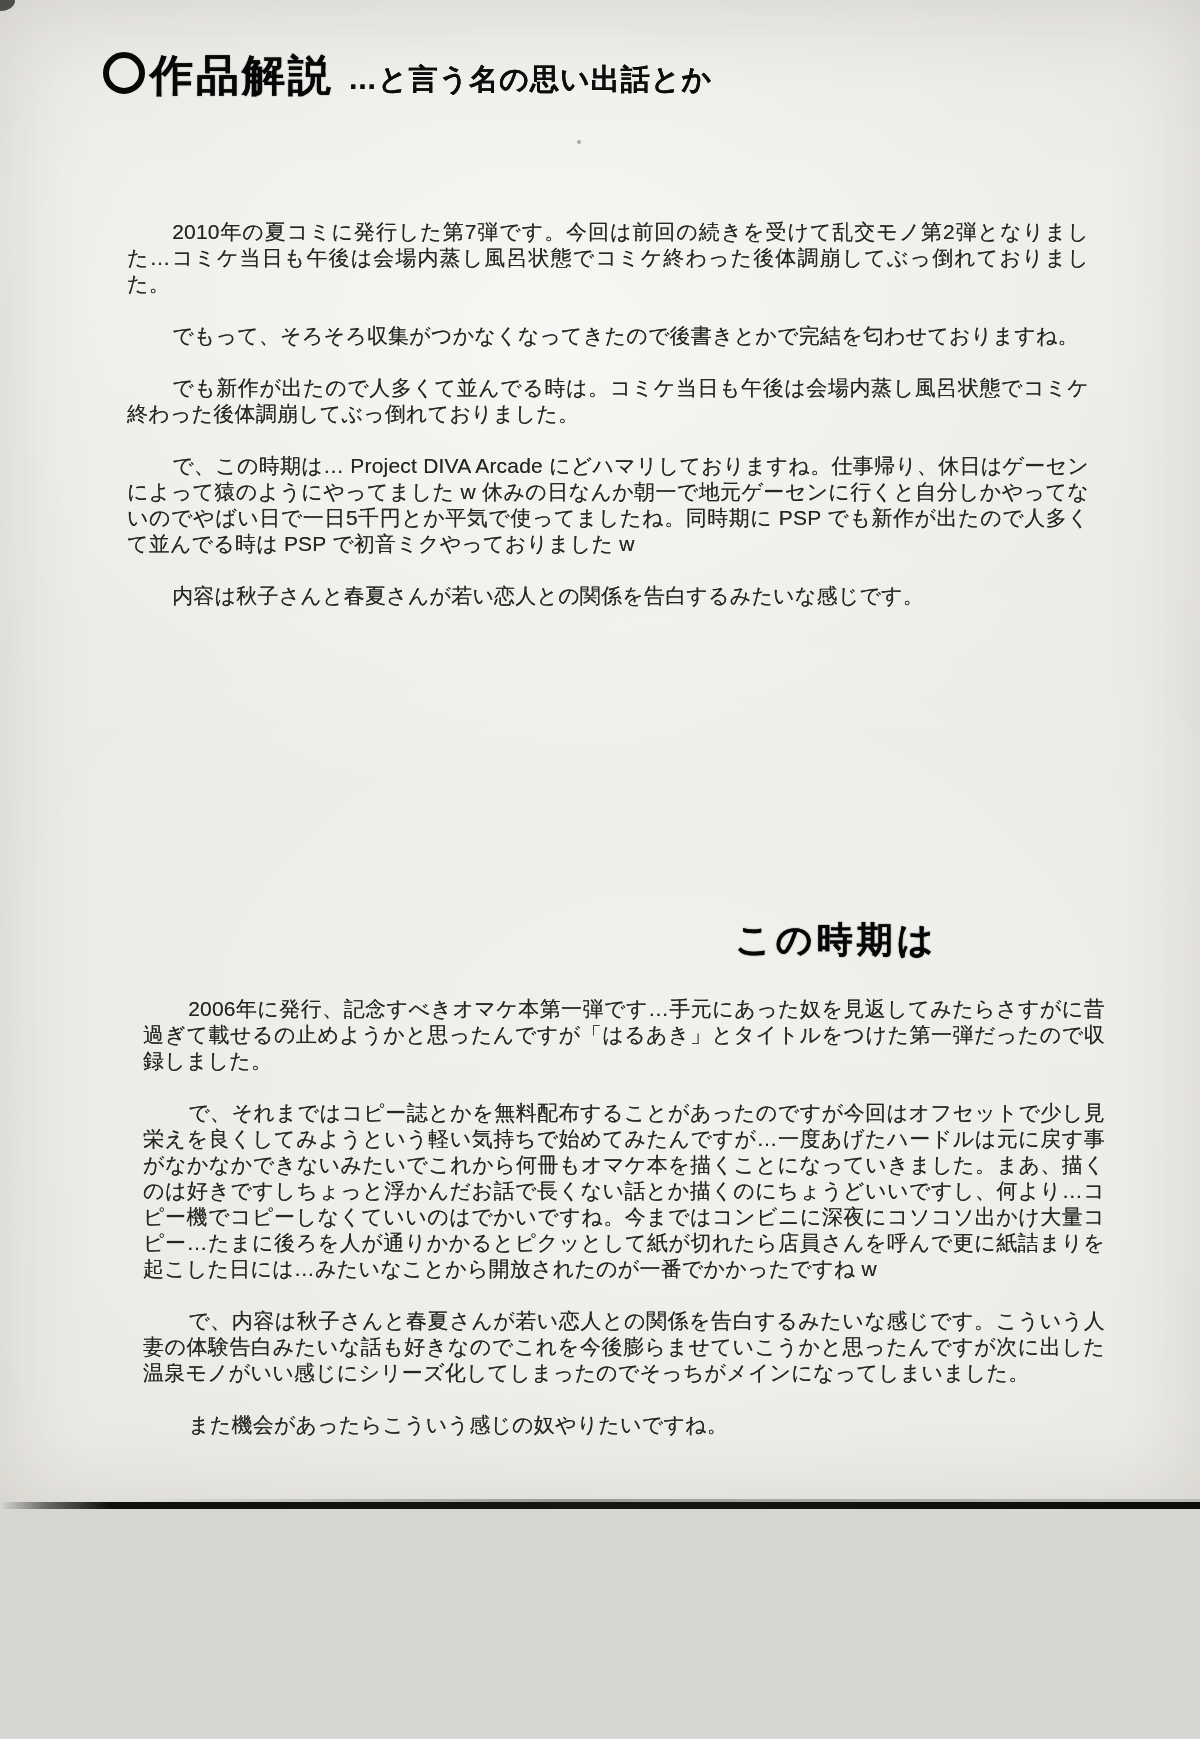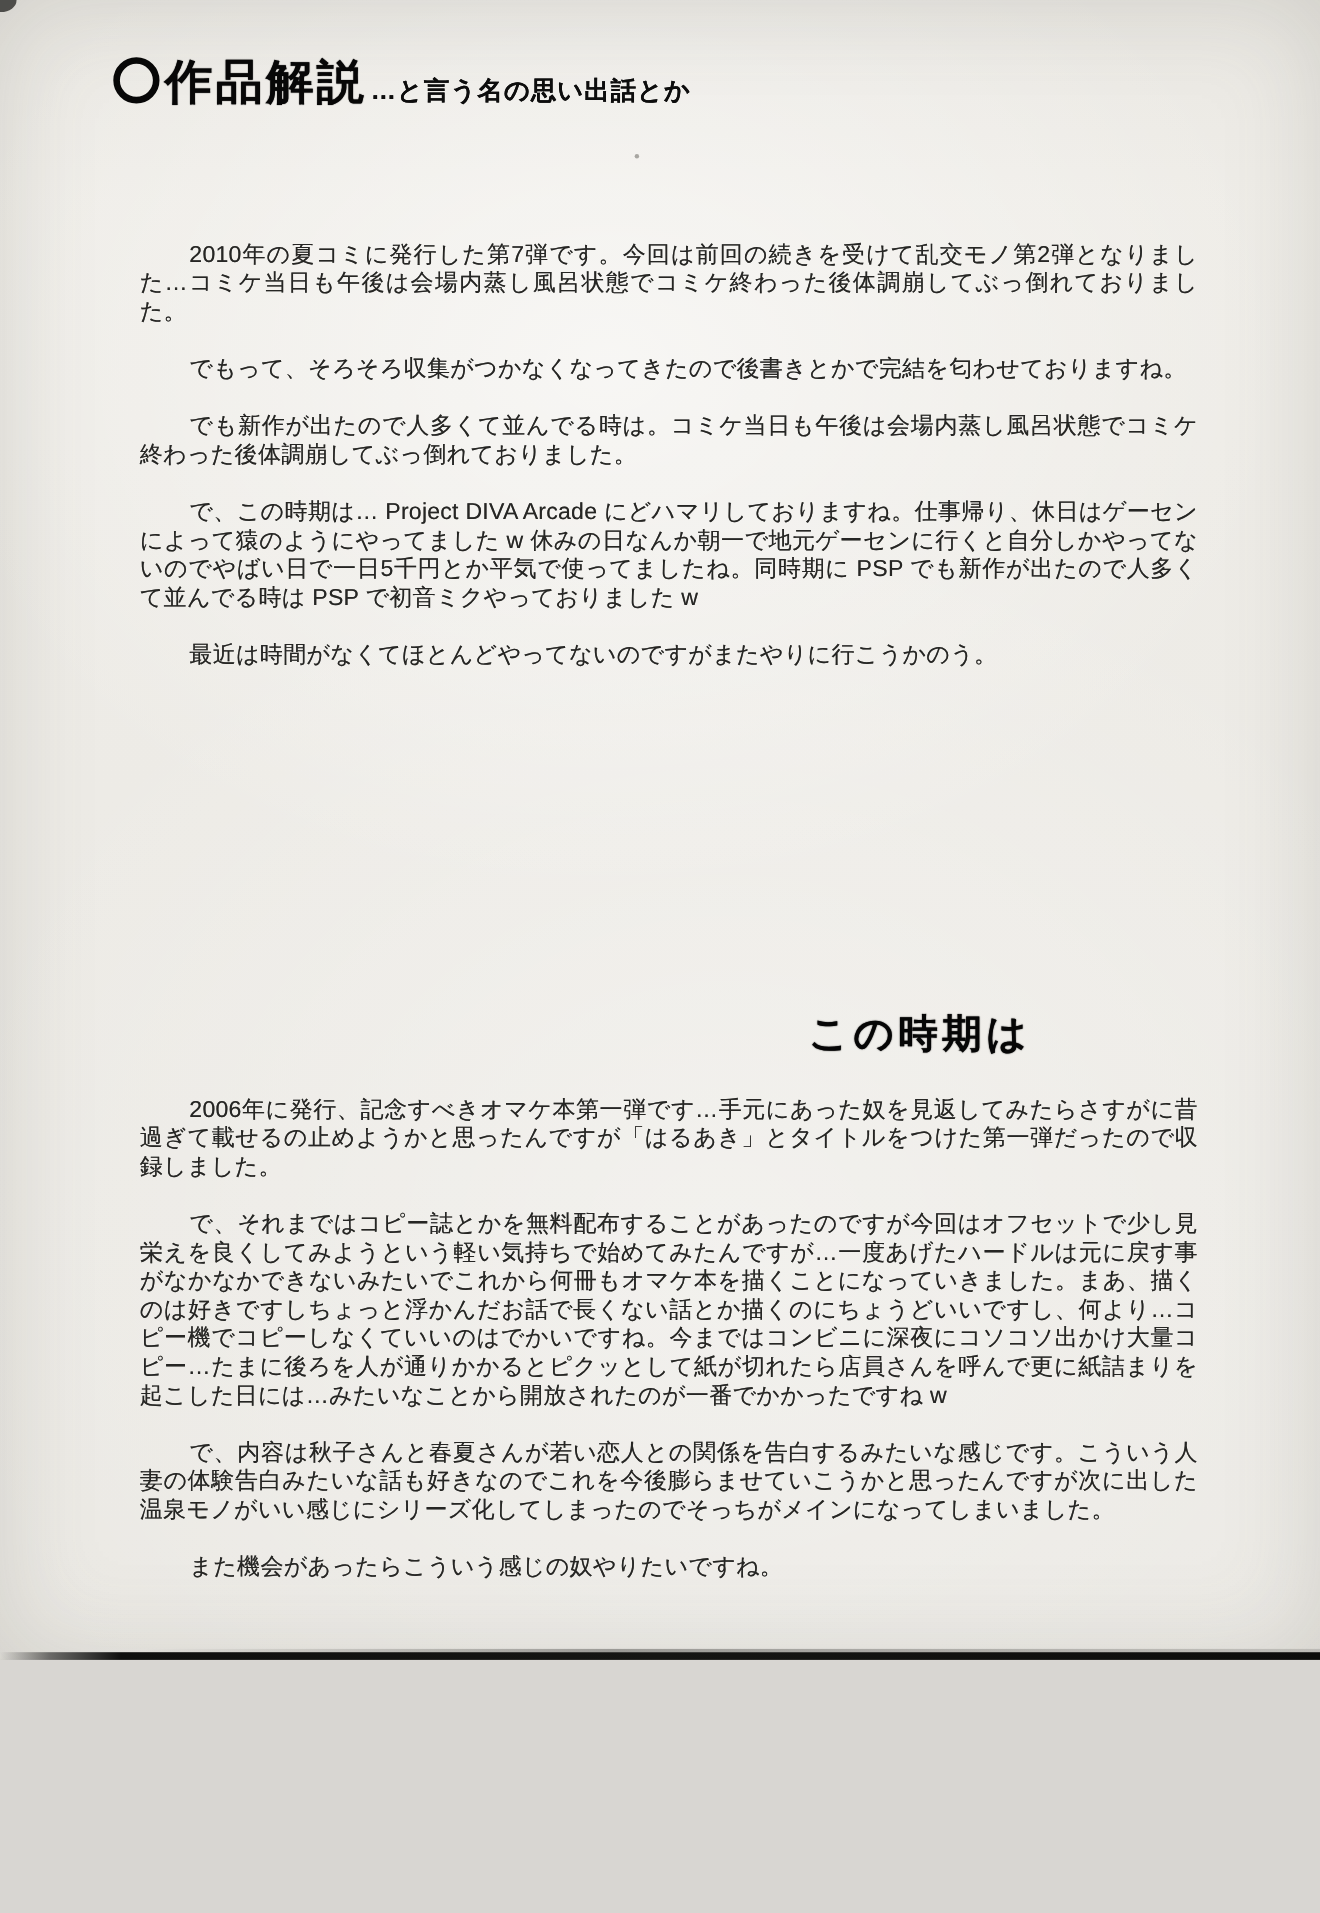--- a/index.html
+++ b/index.html
@@ -85,26 +85,26 @@
   }
   .h-title {
     font-size: 43px;
     font-weight: 900;
     color: #070707;
     letter-spacing: 3px;
     line-height: 1;
     text-shadow: 0 0 1px #070707;
   }
   .h-sub {
-    font-size: 23px;
+    font-size: 29px;
     font-weight: 700;
     color: #0d0d0d;
     letter-spacing: 1px;
     line-height: 1;
-    margin-left: 3px;
+    margin-left: 14px;
     margin-bottom: 3px;
     text-shadow: 0 0 0.6px #0d0d0d;
   }
 
   
   .sec-title {
     position: absolute;
     margin: 0;
     font-weight: 900;
     color: #060606;
@@ -130,21 +130,21 @@
     left: 127px;
     width: 962px;
     font-size: 21px;
     line-height: 26px;
     text-align: justify;
     color: #262624;
     letter-spacing: 0.2px;
     text-shadow: 0 0 0.5px rgba(45,45,42,0.65);
   }
   .sec-body-1 { top: 219px; }
-  .sec-body-2 { top: 996px; }
+  .sec-body-2 { top: 996px; margin-left: 16px; }
   .sec-body p {
     margin: 0 0 26px 0;
     text-indent: 2.15em;
   }
 </style>
 </head>
 <body>
 
 <div class="page">
 
@@ -156,21 +156,21 @@
     <span class="h-title">作品解説</span>
     <span class="h-sub">…と言う名の思い出話とか</span>
   </header>
 
 
   <div class="sec-body sec-body-1">
     <p>2010年の夏コミに発行した第7弾です。今回は前回の続きを受けて乱交モノ第2弾となりました…コミケ当日も午後は会場内蒸し風呂状態でコミケ終わった後体調崩してぶっ倒れておりました。</p>
     <p>でもって、そろそろ収集がつかなくなってきたので後書きとかで完結を匂わせておりますね。</p>
     <p>でも新作が出たので人多くて並んでる時は。コミケ当日も午後は会場内蒸し風呂状態でコミケ終わった後体調崩してぶっ倒れておりました。</p>
     <p>で、この時期は… Project DIVA Arcade にどハマリしておりますね。仕事帰り、休日はゲーセンによって猿のようにやってました w 休みの日なんか朝一で地元ゲーセンに行くと自分しかやってないのでやばい日で一日5千円とか平気で使ってましたね。同時期に PSP でも新作が出たので人多くて並んでる時は PSP で初音ミクやっておりました w</p>
-    <p>最近は時間がなくてほとんどやってないのですがまたやりに行こうかのう。</p>
+    <p>内容は秋子さんと春夏さんが若い恋人との関係を告白するみたいな感じです。</p>
   </div>
 
   <h2 class="sec-title sec-title-2">この時期は</h2>
 
   <div class="sec-body sec-body-2">
     <p>2006年に発行、記念すべきオマケ本第一弾です…手元にあった奴を見返してみたらさすがに昔過ぎて載せるの止めようかと思ったんですが「はるあき」とタイトルをつけた第一弾だったので収録しました。</p>
     <p>で、それまではコピー誌とかを無料配布することがあったのですが今回はオフセットで少し見栄えを良くしてみようという軽い気持ちで始めてみたんですが…一度あげたハードルは元に戻す事がなかなかできないみたいでこれから何冊もオマケ本を描くことになっていきました。まあ、描くのは好きですしちょっと浮かんだお話で長くない話とか描くのにちょうどいいですし、何より…コピー機でコピーしなくていいのはでかいですね。今まではコンビニに深夜にコソコソ出かけ大量コピー…たまに後ろを人が通りかかるとピクッとして紙が切れたら店員さんを呼んで更に紙詰まりを起こした日には…みたいなことから開放されたのが一番でかかったですね w</p>
     <p>で、内容は秋子さんと春夏さんが若い恋人との関係を告白するみたいな感じです。こういう人妻の体験告白みたいな話も好きなのでこれを今後膨らませていこうかと思ったんですが次に出した温泉モノがいい感じにシリーズ化してしまったのでそっちがメインになってしまいました。</p>
     <p>また機会があったらこういう感じの奴やりたいですね。</p>
   </div>

